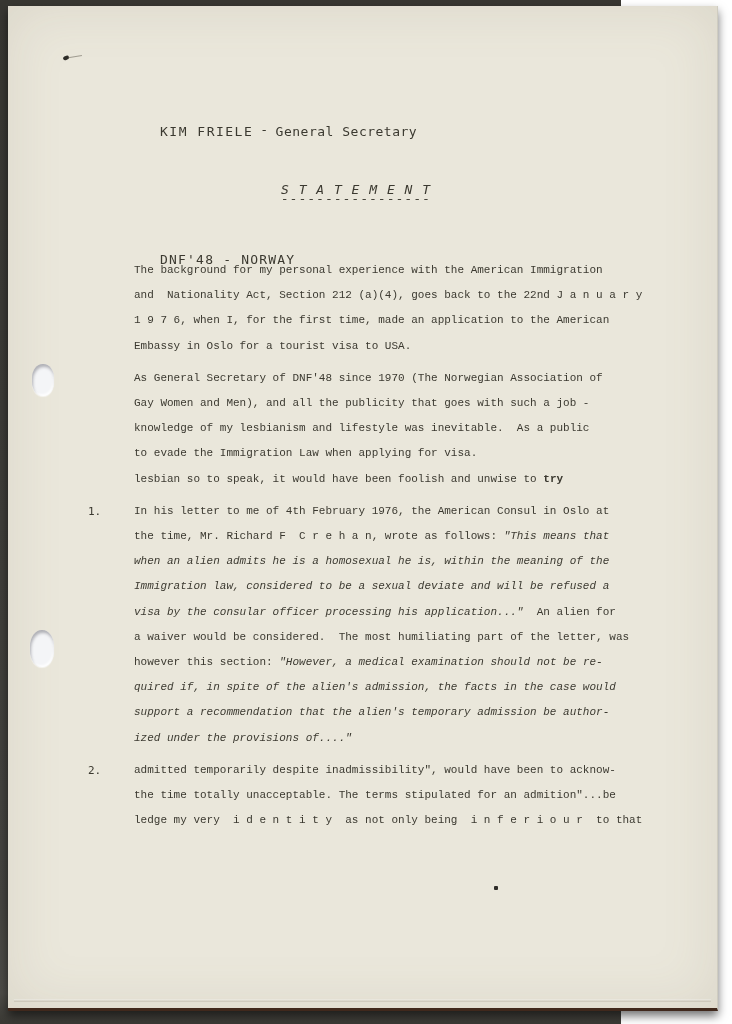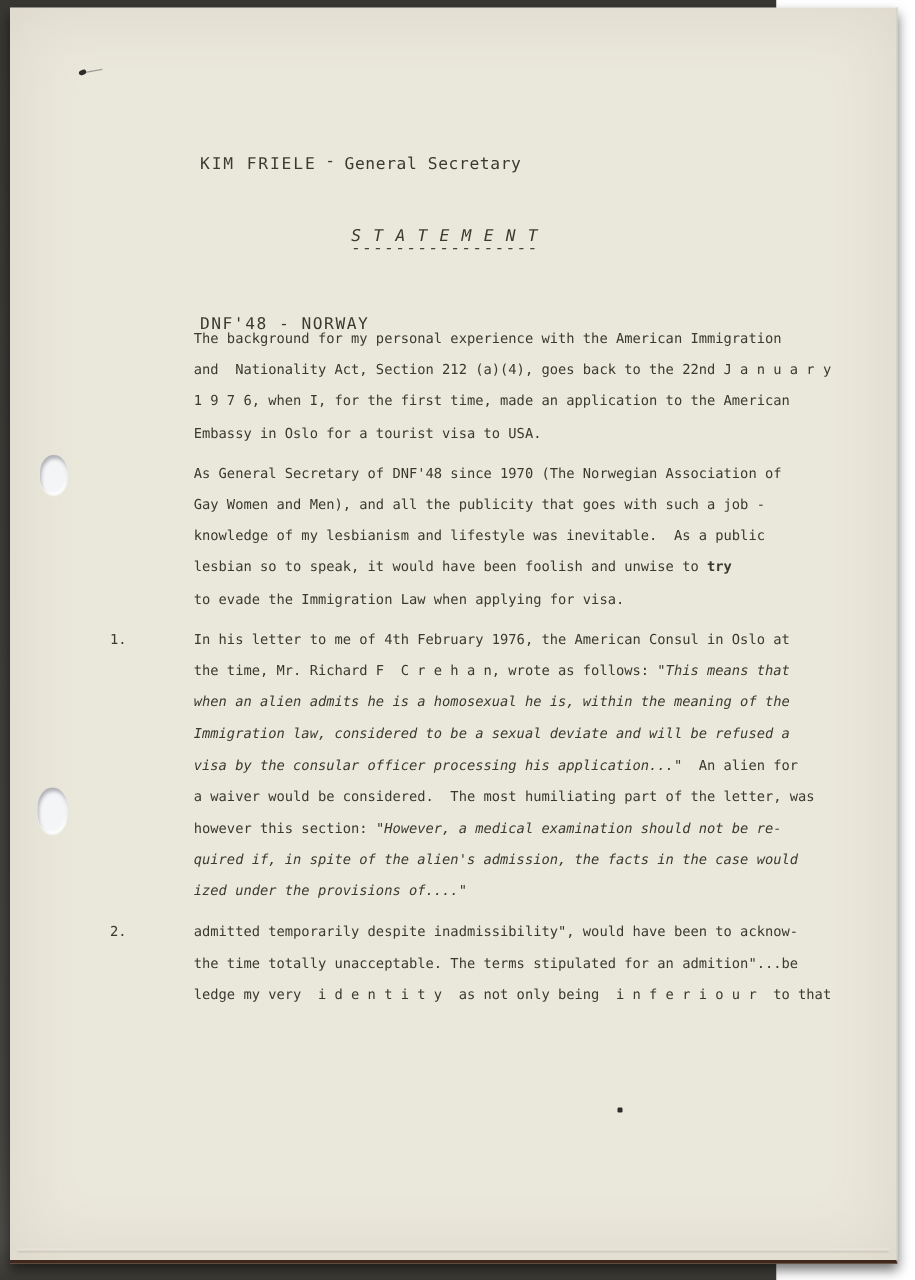--- a/index.html
+++ b/index.html
@@ -28,21 +28,21 @@
   .h-sep{margin:0 7px;position:relative;top:-2px;}
   .h-line2{letter-spacing:1.2px;margin-top:44px;}
   
   .title-block{position:absolute;left:273px;top:176px;text-align:center;font-style:italic;}
   .title-text{font-size:13px;letter-spacing:1px;white-space:pre;}
   .title-underline{font-size:13px;letter-spacing:1px;line-height:8px;margin-top:-2px;white-space:pre;color:#45433a;}
   
   .doc-body{position:absolute;left:80px;top:252px;right:14px;font-size:11px;}
   .para{position:relative;margin-bottom:7px;}
   .para .num{position:absolute;left:0;top:0;line-height:25.2px;}
-  .para .ptext{margin-left:67px;}
+  .para .ptext{margin-left:46px;font-family:Liberation Mono, monospace;}
   .line{line-height:25.2px;white-space:pre;}
   .it{font-style:italic;}
   .bd{font-weight:bold;}
   
   .hole{
     position:absolute;background:#f4f5f7;
     border-radius:48% / 44%;
     box-shadow:inset 1px 3px 3px rgba(95,95,105,0.45), inset -1px -2px 2px rgba(255,255,255,0.8), 0 1px 1px rgba(255,255,255,0.6);
   }
   .hole1{left:24px;top:358px;width:22px;height:32px;}
@@ -89,35 +89,36 @@
             <div class="line"><span>and  Nationality Act, Section 212 (a)(4), goes back to the 22nd J a n u a r y</span></div>
             <div class="line"><span>1 9 7 6, when I, for the first time, made an application to the American</span></div>
             <div class="line"><span>Embassy in Oslo for a tourist visa to USA.</span></div>
           </div>
         </div>
         <div class="para">
           <div class="ptext">
             <div class="line"><span>As General Secretary of DNF'48 since 1970 (The Norwegian Association of</span></div>
             <div class="line"><span>Gay Women and Men), and all the publicity that goes with such a job -</span></div>
             <div class="line"><span>knowledge of my lesbianism and lifestyle was inevitable.  As a public</span></div>
+            <div class="line"><span>to evade the Immigration Law when applying for visa.</span></div>
             <div class="line"><span>lesbian so to speak, it would have been foolish and unwise to </span><span class="bd">try</span></div>
-            <div class="line"><span>to evade the Immigration Law when applying for visa.</span></div>
           </div>
         </div>
         <div class="para">
           <span class="num">1.</span>
           <div class="ptext">
             <div class="line"><span>In his letter to me of 4th February 1976, the American Consul in Oslo at</span></div>
             <div class="line"><span>the time, Mr. Richard F  C r e h a n, wrote as follows: </span><span class="it">"This means that</span></div>
             <div class="line"><span class="it">when an alien admits he is a homosexual he is, within the meaning of the</span></div>
             <div class="line"><span class="it">Immigration law, considered to be a sexual deviate and will be refused a</span></div>
             <div class="line"><span class="it">visa by the consular officer processing his application..."</span><span>  An alien for</span></div>
             <div class="line"><span>a waiver would be considered.  The most humiliating part of the letter, was</span></div>
             <div class="line"><span>however this section: </span><span class="it">"However, a medical examination should not be re-</span></div>
             <div class="line"><span class="it">quired if, in spite of the alien's admission, the facts in the case would</span></div>
+            <div class="line"><span class="it">support a recommendation that the alien's temporary admission be author-</span></div>
             <div class="line"><span class="it">ized under the provisions of...."</span></div>
           </div>
         </div>
         <div class="para">
           <span class="num">2.</span>
           <div class="ptext">
             <div class="line"><span>admitted temporarily despite inadmissibility", would have been to acknow-</span></div>
             <div class="line"><span>the time totally unacceptable. The terms stipulated for an admition"...be</span></div>
             <div class="line"><span>ledge my very  i d e n t i t y  as not only being  i n f e r i o u r  to that</span></div>
           </div>

